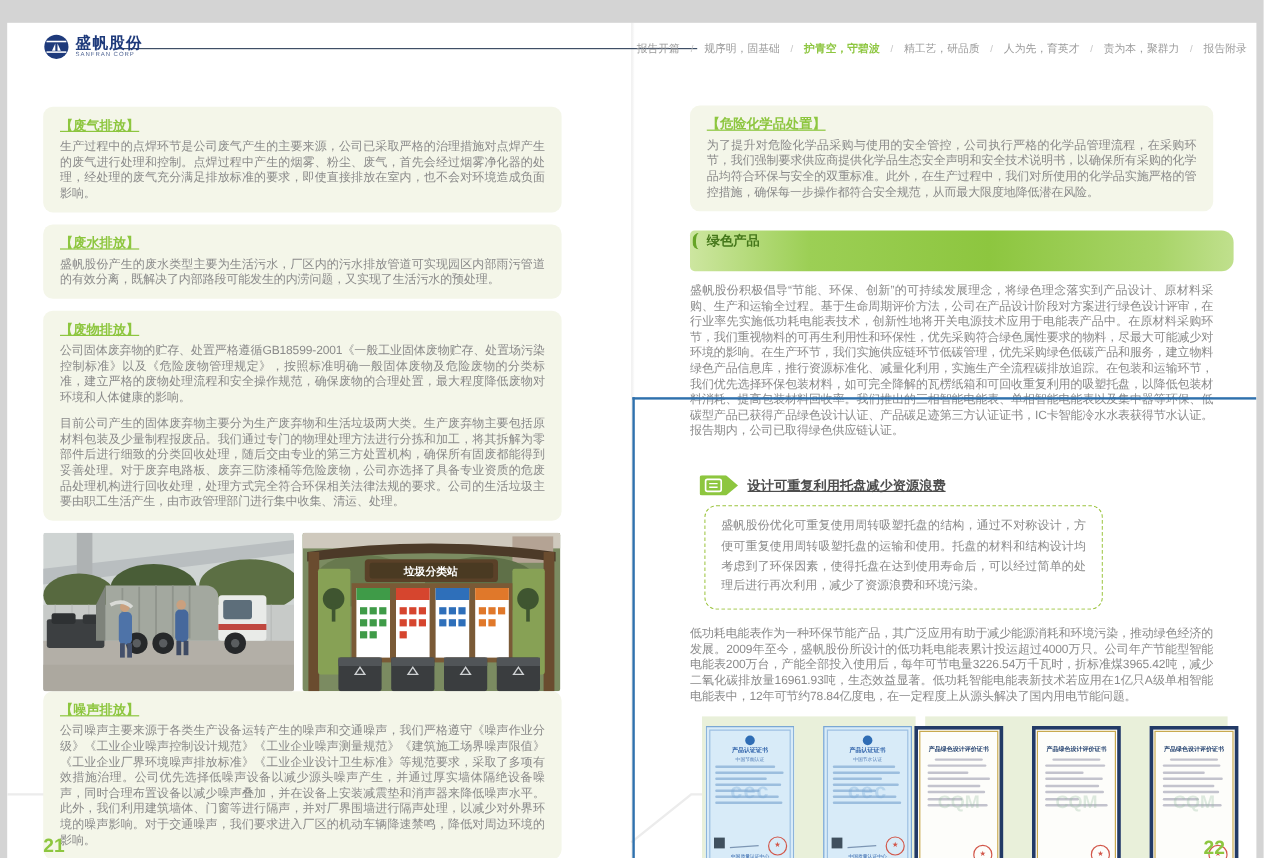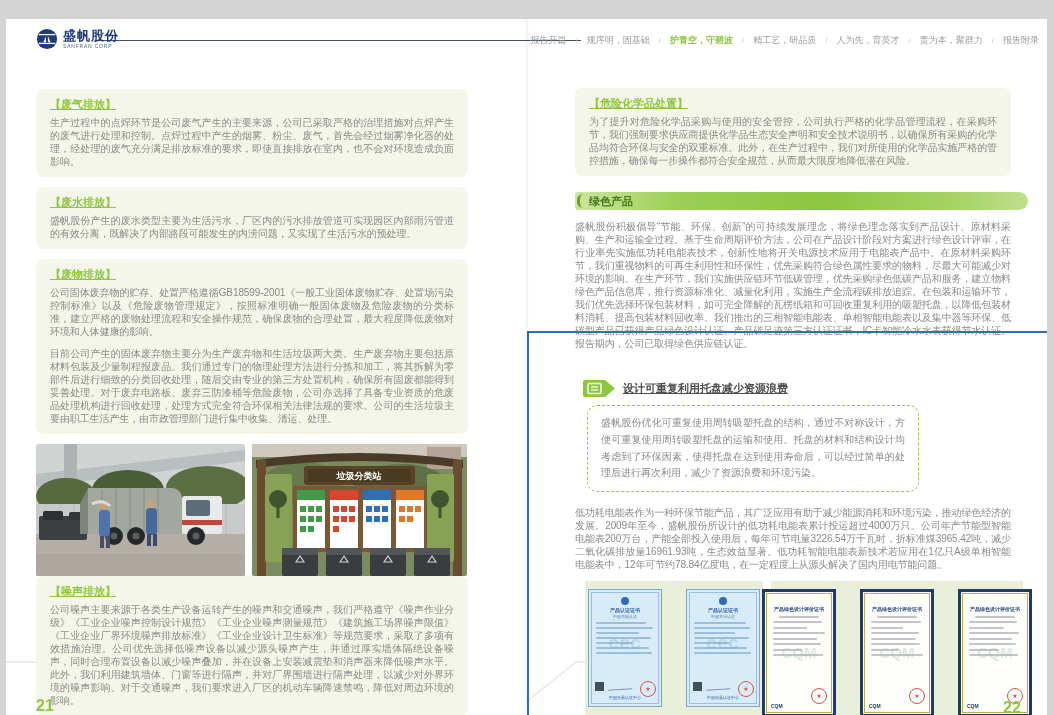--- a/index.html
+++ b/index.html
@@ -30,21 +30,21 @@
   .col-right{left:569px;top:69px;width:436px;}
   .box{background:#f4f6e9;border-radius:8px;padding:8px 14px 9px;margin-bottom:10px;}
   .box-title{color:#8dc63f;font-weight:bold;font-size:11px;margin-bottom:4px;text-decoration:underline;}
   .box-body{color:#8a8a8a;font-size:10px;line-height:1.3;text-align:justify;letter-spacing:-.1px;}
   .box-body + .box-body{margin-top:9px;}
   
   .photo-row{display:flex;gap:7px;margin-top:2px;}
   .photo{border-radius:2px;overflow:hidden;flex:none;}
   .photo-caption{text-align:center;color:#8dc63f;font-weight:bold;font-size:10px;margin:4px 0 6px;}
   
-  .green-bar{position:relative;height:18px;line-height:18px;margin-top:16px;width:453px;
+  .green-bar{position:relative;height:34px;line-height:18px;margin-top:16px;width:453px;
     background:linear-gradient(90deg,#cde6a0 0%,#9ccf55 22%,#8dc63f 55%,#a8d468 86%,#c0e08d 100%);
     border-radius:4px 10px 10px 4px;padding-left:14px;box-sizing:border-box;
     font-size:11px;font-weight:bold;color:#44761a;}
   .green-bar::before{content:"";position:absolute;left:2px;top:2px;width:5px;height:14px;
     border-left:3px solid #66a427;border-radius:6px 0 0 6px;}
   .flow-para{color:#8a8a8a;font-size:10px;line-height:1.3;text-align:justify;letter-spacing:-.1px;margin-top:10px;}
   .case-head{display:flex;align-items:center;gap:8px;margin:30px 0 8px 8px;}
   .case-title{font-size:11px;font-weight:bold;color:#4d4d4d;text-decoration:underline;}
   .case-box{margin-left:12px;width:332px;box-sizing:border-box;
     border:1.5px dashed #9cc43f;border-radius:10px;padding:9px 13px;

